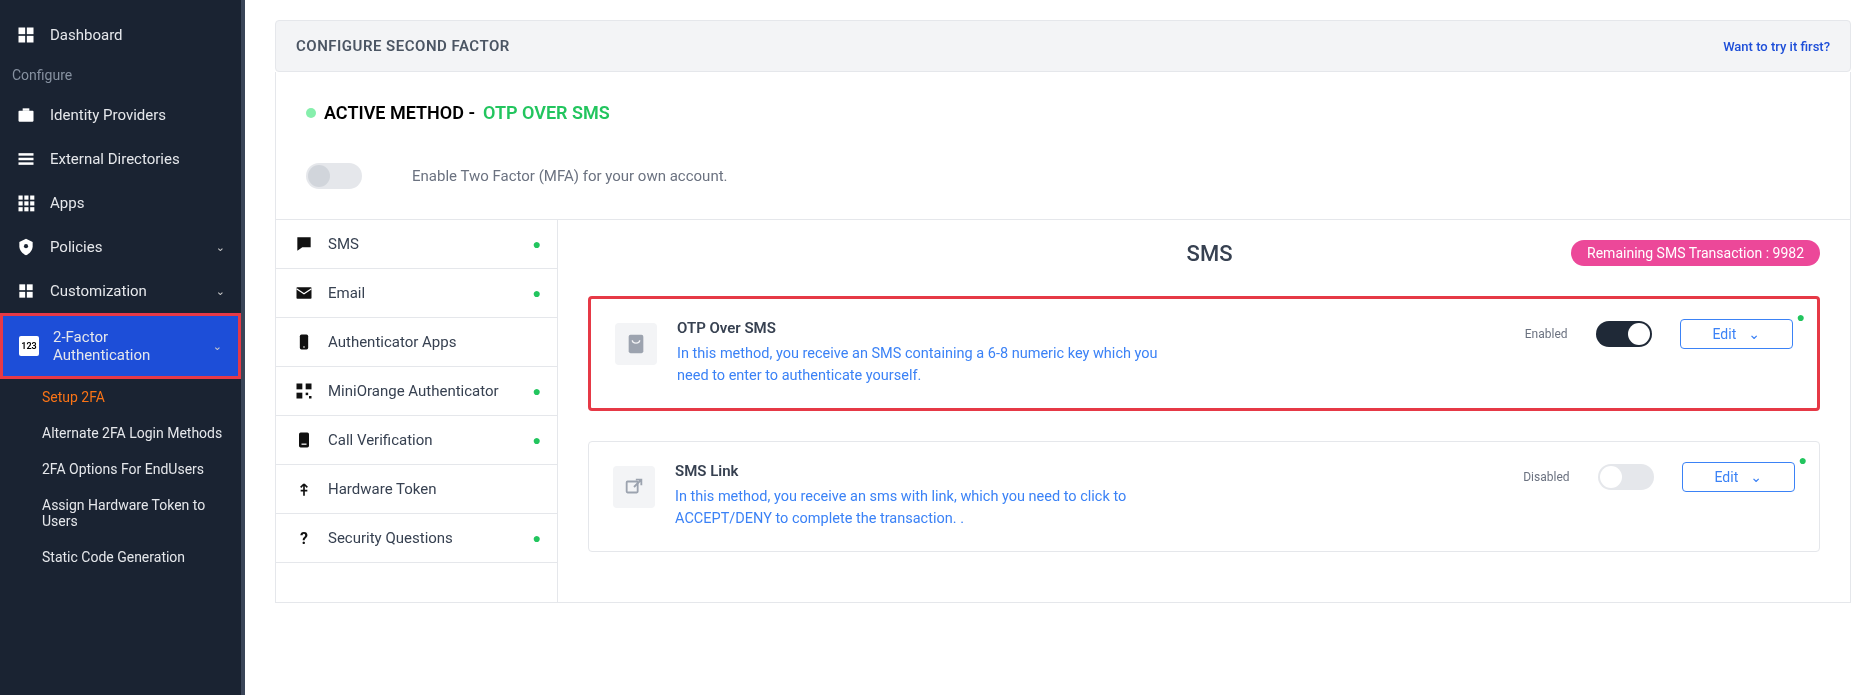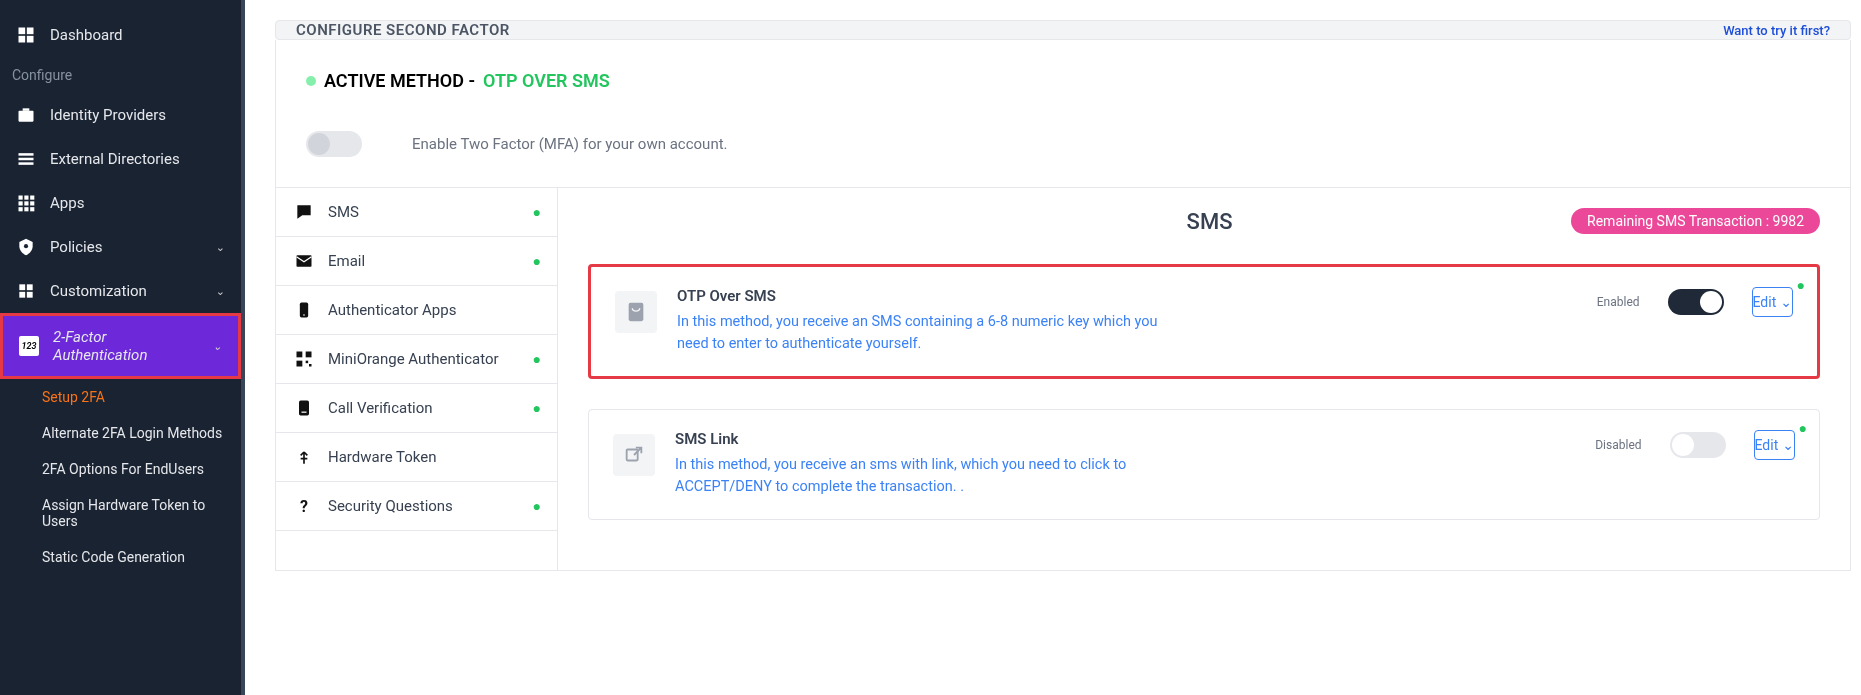--- a/index.html
+++ b/index.html
@@ -2,28 +2,28 @@
 <html><head>
   <meta charset="utf-8">
   <style>
     * { margin: 0; padding: 0; box-sizing: border-box; font-family: -apple-system, BlinkMacSystemFont, "Segoe UI", Roboto, sans-serif; }
     body { display: flex; height: 695px; width: 1861px; background: #fff; overflow: hidden; }
     
     .sidebar { width: 245px; background: #1a2332; color: #e5e7eb; display: flex; flex-direction: column; padding-top: 13px; border-right: 4px solid #3a4558; }
     .sidebar-item { display: flex; align-items: center; padding: 12px 16px; gap: 14px; cursor: pointer; font-size: 15px; color: #e5e7eb; position: relative; }
     .sidebar-item.section { color: #8691a0; font-size: 14px; padding: 10px 12px; cursor: default; }
     .sidebar-item .icon { width: 20px; height: 20px; display: flex; align-items: center; justify-content: center; }
-    .sidebar-item.highlighted { border: 3px solid #e63946; background: #6d28d9; font-style: italic; }
+    .sidebar-item.highlighted { border: 3px solid #e63946; background: #1d4ed8; }
     .sidebar-item .label { flex: 1; }
     .sidebar-item .chevron { font-size: 11px; color: #ccc; }
     .sub-item { padding: 10px 16px 10px 42px; font-size: 14px; cursor: pointer; color: #e5e7eb; }
     .sub-item.active { color: #f97316; }
     
     .main { flex: 1; background: #fff; overflow-y: auto; padding: 0 10px 0 30px; }
-    .header-panel { background: #f3f4f6; border: 1px solid #e5e7eb; border-radius: 4px; padding: 0 20px; display: flex; align-items: center; justify-content: space-between; margin-top: 20px; }
+    .header-panel { background: #f3f4f6; border: 1px solid #e5e7eb; border-radius: 4px; padding: 16px 20px; display: flex; align-items: center; justify-content: space-between; margin-top: 20px; }
     .header-panel .title { font-size: 15px; font-weight: 600; color: #4b5563; letter-spacing: 0.5px; }
     .try-link { color: #1d4ed8; font-weight: 500; font-size: 13px; cursor: pointer; }
     
     .content-panel { background: #fff; border: 1px solid #e5e7eb; border-top: none; padding: 30px; }
     .active-method { display: flex; align-items: center; gap: 8px; font-weight: 600; font-size: 18px; }
     .active-method .dot { width: 10px; height: 10px; background: #86efac; border-radius: 50%; }
     .active-method .method { color: #22c55e; }
     .enable-row { display: flex; align-items: center; gap: 50px; margin-top: 40px; }
     .toggle-off { width: 56px; height: 26px; background: #e5e7eb; border-radius: 20px; position: relative; cursor: pointer; }
     .toggle-off::after { content: ""; width: 22px; height: 22px; background: #d1d5db; border-radius: 50%; position: absolute; left: 2px; top: 2px; }
@@ -46,21 +46,21 @@
     .method-card .minfo { flex: 1; }
     .method-card .mname { font-weight: 600; color: #374151; font-size: 15px; margin-bottom: 6px; }
     .method-card .mdesc { color: #3b82f6; font-size: 14.5px; line-height: 1.55; max-width: 490px; }
     .method-card .mright { display: flex; align-items: center; gap: 28px; }
     .method-card .mstate { color: #6b7280; font-size: 12px; }
     .toggle { width: 56px; height: 26px; border-radius: 20px; position: relative; cursor: pointer; }
     .toggle.on { background: #1f2937; }
     .toggle.on::after { content: ""; width: 22px; height: 22px; background: #fff; border-radius: 50%; position: absolute; right: 2px; top: 2px; }
     .toggle.offg { background: #e5e7eb; }
     .toggle.offg::after { content: ""; width: 22px; height: 22px; background: #fff; border-radius: 50%; position: absolute; left: 2px; top: 2px; }
-    .edit-btn { border: 1px solid #3b82f6; color: #3b82f6; background: #fff; padding: 6px 0; border-radius: 4px; font-size: 14px; cursor: pointer; display: flex; align-items: center; gap: 4px; }
+    .edit-btn { border: 1px solid #3b82f6; color: #3b82f6; background: #fff; padding: 6px 32px; border-radius: 4px; font-size: 14px; cursor: pointer; display: flex; align-items: center; gap: 12px; }
     .card-tick { position: absolute; top: 10px; right: 12px; color: #22c55e; font-size: 14px; }
     
     svg { width: 100%; height: 100%; }
   </style>
 </head>
 <body>
 
 <div class="sidebar">
   <div class="sidebar-item">
     <span class="icon">

